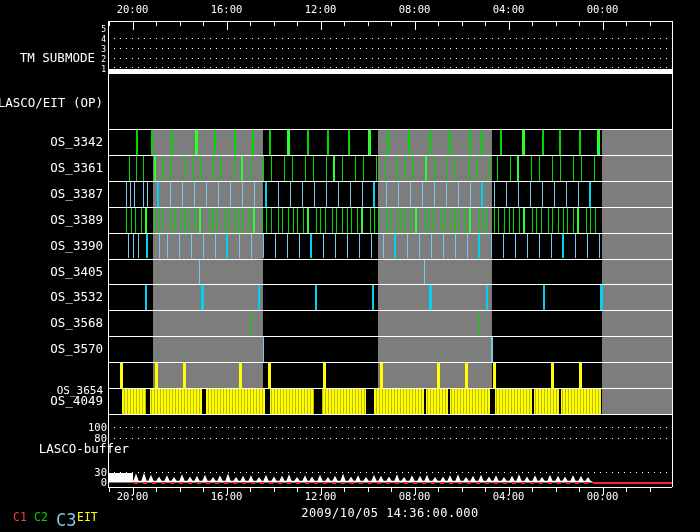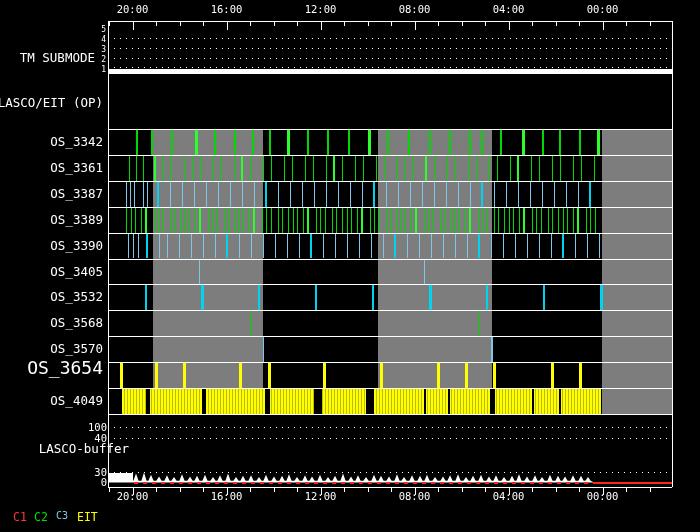--- a/index.html
+++ b/index.html
@@ -11,20 +11,21 @@
   #buffer-label{right:571px;top:441px;font-size:12.5px;}
   #timestamp{left:108px;width:564px;top:506px;text-align:center;font-size:12px;letter-spacing:0.5px;}
 </style>
 </head>
 <body>
 
 <div class="screen" id="plot">
   <div class="abs" id="tm-label">TM SUBMODE</div>
   <div class="abs" id="op-label">LASCO/EIT (OP)</div>
   <div class="abs" id="buffer-label">LASCO-buffer</div>
+  <div class="abs" id="timestamp">2009/10/05 14:36:00.000</div>
 <div class="abs" style="left: 152.5px; top: 129px; width: 110.5px; height: 284.9px; background: rgb(125, 125, 125);"></div>
     <div class="abs" style="left: 378px; top: 129px; width: 114px; height: 284.9px; background: rgb(125, 125, 125);"></div>
     <div class="abs" style="left: 602px; top: 129px; width: 70px; height: 284.9px; background: rgb(125, 125, 125);"></div>
     <div class="abs" style="right: 597px; top: 129px; height: 25.9px; line-height: 25.9px; font-size: 12.5px; margin-left: 28px;">OS_3342</div>
     <div class="abs" style="left: 136px; top: 130px; width: 2px; height: 24.9px; background: rgb(0, 216, 0);"></div>
     <div class="abs" style="left: 151px; top: 130px; width: 2px; height: 24.9px; background: rgb(0, 216, 0);"></div>
     <div class="abs" style="left: 171px; top: 130px; width: 2px; height: 24.9px; background: rgb(0, 216, 0);"></div>
     <div class="abs" style="left: 195px; top: 130px; width: 3px; height: 24.9px; background: rgb(42, 255, 42);"></div>
     <div class="abs" style="left: 214px; top: 130px; width: 2px; height: 24.9px; background: rgb(0, 216, 0);"></div>
     <div class="abs" style="left: 234px; top: 130px; width: 2px; height: 24.9px; background: rgb(0, 216, 0);"></div>
@@ -282,21 +283,21 @@
     <div class="abs" style="left: 429px; top: 285.4px; width: 3px; height: 24.9px; background: rgb(0, 210, 240);"></div>
     <div class="abs" style="left: 486px; top: 285.4px; width: 2px; height: 24.9px; background: rgb(0, 210, 240);"></div>
     <div class="abs" style="left: 543px; top: 285.4px; width: 2px; height: 24.9px; background: rgb(0, 210, 240);"></div>
     <div class="abs" style="left: 600px; top: 285.4px; width: 3px; height: 24.9px; background: rgb(0, 210, 240);"></div>
     <div class="abs" style="right: 597px; top: 310.3px; height: 25.9px; line-height: 25.9px; font-size: 12.5px;">OS_3568</div>
     <div class="abs" style="left: 250px; top: 311.3px; width: 1px; height: 24.9px; background: rgb(0, 216, 0);"></div>
     <div class="abs" style="left: 478px; top: 311.3px; width: 1px; height: 24.9px; background: rgb(0, 216, 0);"></div>
     <div class="abs" style="right: 597px; top: 336.2px; height: 25.9px; line-height: 25.9px; font-size: 12.5px;">OS_3570</div>
     <div class="abs" style="left: 263px; top: 337.2px; width: 1px; height: 24.9px; background: rgb(124, 200, 232);"></div>
     <div class="abs" style="left: 491px; top: 337.2px; width: 2px; height: 24.9px; background: rgb(124, 200, 232);"></div>
-    <div class="abs" style="right: 597px; top: 355px; height: 25.9px; line-height: 25.9px; font-size: 18px; text-align: right;">OS_3654</div>
+    <div class="abs" style="right: 597px; top: 378px; height: 25.9px; line-height: 25.9px; font-size: 11px; text-align: right;">OS_3654</div>
     <div class="abs" style="left: 120px; top: 363.1px; width: 3px; height: 24.9px; background: rgb(255, 255, 0);"></div>
     <div class="abs" style="left: 155px; top: 363.1px; width: 3px; height: 24.9px; background: rgb(255, 255, 0);"></div>
     <div class="abs" style="left: 183px; top: 363.1px; width: 3px; height: 24.9px; background: rgb(255, 255, 0);"></div>
     <div class="abs" style="left: 239px; top: 363.1px; width: 3px; height: 24.9px; background: rgb(255, 255, 0);"></div>
     <div class="abs" style="left: 268px; top: 363.1px; width: 3px; height: 24.9px; background: rgb(255, 255, 0);"></div>
     <div class="abs" style="left: 323px; top: 363.1px; width: 3px; height: 24.9px; background: rgb(255, 255, 0);"></div>
     <div class="abs" style="left: 380px; top: 363.1px; width: 3px; height: 24.9px; background: rgb(255, 255, 0);"></div>
     <div class="abs" style="left: 437px; top: 363.1px; width: 3px; height: 24.9px; background: rgb(255, 255, 0);"></div>
     <div class="abs" style="left: 465px; top: 363.1px; width: 3px; height: 24.9px; background: rgb(255, 255, 0);"></div>
     <div class="abs" style="left: 493px; top: 363.1px; width: 3px; height: 24.9px; background: rgb(255, 255, 0);"></div>
@@ -337,21 +338,21 @@
     <div class="abs" style="left: 108px; top: 68.5px; width: 564px; height: 5.5px; background: rgb(255, 255, 255);"></div>
     <div class="abs" style="right: 594px; top: 25px; font-size: 8px;">5</div>
     <div class="abs" style="right: 594px; top: 35px; font-size: 8px;">4</div>
     <div class="abs" style="right: 594px; top: 45px; font-size: 8px;">3</div>
     <div class="abs" style="right: 594px; top: 55px; font-size: 8px;">2</div>
     <div class="abs" style="right: 594px; top: 65px; font-size: 8px;">1</div>
     <div class="abs" style="left: 108px; top: 427.3px; width: 564px; height: 1px; background: repeating-linear-gradient(90deg, rgb(255, 255, 255) 0px, rgb(255, 255, 255) 1px, transparent 1px, transparent 6px);"></div>
     <div class="abs" style="left: 108px; top: 437.8px; width: 564px; height: 1px; background: repeating-linear-gradient(90deg, rgb(255, 255, 255) 0px, rgb(255, 255, 255) 1px, transparent 1px, transparent 6px);"></div>
     <div class="abs" style="left: 108px; top: 471.7px; width: 564px; height: 1px; background: repeating-linear-gradient(90deg, rgb(255, 255, 255) 0px, rgb(255, 255, 255) 1px, transparent 1px, transparent 6px);"></div>
     <div class="abs" style="right: 593px; top: 421.3px; font-size: 10.5px;">100</div>
-    <div class="abs" style="right: 593px; top: 431.8px; font-size: 10.5px;">40</div>
+    <div class="abs" style="right: 593px; top: 431.8px; font-size: 10.5px;">80</div>
     <div class="abs" style="right: 593px; top: 465.7px; font-size: 10.5px;">30</div>
     <div class="abs" style="right: 593px; top: 475.8px; font-size: 10.5px;">0</div>
     <div class="abs" style="left: 108px; top: 414px; width: 564px; height: 73px;"><svg width="564" height="73" xmlns="http://www.w3.org/2000/svg">
         <path d="M0 68.5 L0 59.1 L25 59.1 L25 66.8 L25.4 66.8 L28 59.6 L30.6 66.8 L33.4 66.8 L36 58.5 L38.6 66.8 L40.4 66.8 L43 60.7 L45.6 66.8 L48.4 66.8 L51 62.4 L53.6 66.8 L56.4 66.8 L59 61.3 L61.6 66.8 L63.4 66.8 L66 63.0 L68.6 66.8 L71.4 66.8 L74 60.2 L76.6 66.8 L79.4 66.8 L82 62.4 L84.6 66.8 L86.4 66.8 L89 61.8 L91.6 66.8 L94.4 66.8 L97 60.7 L99.6 66.8 L102.4 66.8 L105 63.0 L107.6 66.8 L109.4 66.8 L112 61.3 L114.6 66.8 L117.4 66.8 L120 59.6 L122.6 66.8 L125.4 66.8 L128 63.0 L130.6 66.8 L132.4 66.8 L135 61.8 L137.6 66.8 L140.4 66.8 L143 61.3 L145.6 66.8 L148.4 66.8 L151 63.0 L153.6 66.8 L155.4 66.8 L158 60.7 L160.6 66.8 L163.4 66.8 L166 62.4 L168.6 66.8 L171.4 66.8 L174 61.8 L176.6 66.8 L178.4 66.8 L181 60.2 L183.6 66.8 L186.4 66.8 L189 63.0 L191.6 66.8 L194.4 66.8 L197 61.3 L199.6 66.8 L201.4 66.8 L204 62.4 L206.6 66.8 L209.4 66.8 L212 60.7 L214.6 66.8 L217.4 66.8 L220 63.0 L222.6 66.8 L224.4 66.8 L227 61.8 L229.6 66.8 L232.4 66.8 L235 59.6 L237.6 66.8 L240.4 66.8 L243 62.4 L245.6 66.8 L247.4 66.8 L250 61.3 L252.6 66.8 L255.4 66.8 L258 63.0 L260.6 66.8 L263.4 66.8 L266 60.7 L268.6 66.8 L270.4 66.8 L273 61.8 L275.6 66.8 L278.4 66.8 L281 62.4 L283.6 66.8 L286.4 66.8 L289 60.2 L291.6 66.8 L293.4 66.8 L296 63.0 L298.6 66.8 L301.4 66.8 L304 61.3 L306.6 66.8 L309.4 66.8 L312 61.8 L314.6 66.8 L316.4 66.8 L319 60.7 L321.6 66.8 L324.4 66.8 L327 63.0 L329.6 66.8 L332.4 66.8 L335 62.4 L337.6 66.8 L339.4 66.8 L342 61.3 L344.6 66.8 L347.4 66.8 L350 60.2 L352.6 66.8 L355.4 66.8 L358 63.0 L360.6 66.8 L362.4 66.8 L365 61.8 L367.6 66.8 L370.4 66.8 L373 60.7 L375.6 66.8 L378.4 66.8 L381 62.4 L383.6 66.8 L385.4 66.8 L388 61.3 L390.6 66.8 L393.4 66.8 L396 63.0 L398.6 66.8 L401.4 66.8 L404 61.8 L406.6 66.8 L408.4 66.8 L411 60.2 L413.6 66.8 L416.4 66.8 L419 62.4 L421.6 66.8 L424.4 66.8 L427 61.3 L429.6 66.8 L431.4 66.8 L434 63.0 L436.6 66.8 L439.4 66.8 L442 60.7 L444.6 66.8 L447.4 66.8 L450 61.8 L452.6 66.8 L454.4 66.8 L457 62.4 L459.6 66.8 L462.4 66.8 L465 61.3 L467.6 66.8 L470.4 66.8 L473 61.8 L475.6 66.8 L477.4 66.8 L480 63.0 L482.6 66.8 L486 68.5 Z" fill="#ffffff"></path>
       </svg></div>
     <div class="abs" style="left: 134px; top: 481.5px; width: 460px; height: 2px; background: repeating-linear-gradient(90deg, rgb(255, 34, 34) 0px, rgb(255, 34, 34) 4px, transparent 4px, transparent 9px);"></div>
     <div class="abs" style="left: 594px; top: 481.5px; width: 78px; height: 2px; background: rgb(255, 34, 34);"></div>
     <div class="abs" style="left: 109px; top: 22px; width: 1px; height: 4px; background: rgb(255, 255, 255);"></div>
     <div class="abs" style="left: 109px; top: 488px; width: 1px; height: 4px; background: rgb(255, 255, 255);"></div>
     <div class="abs" style="left: 133px; top: 22px; width: 1px; height: 8px; background: rgb(255, 255, 255);"></div>
@@ -407,15 +408,15 @@
     <div class="abs" style="left: 290.5px; top: 3px; width: 60px; text-align: center; font-size: 10.5px;">12:00</div>
     <div class="abs" style="left: 290.5px; top: 490px; width: 60px; text-align: center; font-size: 10.5px;">12:00</div>
     <div class="abs" style="left: 384.5px; top: 3px; width: 60px; text-align: center; font-size: 10.5px;">08:00</div>
     <div class="abs" style="left: 384.5px; top: 490px; width: 60px; text-align: center; font-size: 10.5px;">08:00</div>
     <div class="abs" style="left: 478.5px; top: 3px; width: 60px; text-align: center; font-size: 10.5px;">04:00</div>
     <div class="abs" style="left: 478.5px; top: 490px; width: 60px; text-align: center; font-size: 10.5px;">04:00</div>
     <div class="abs" style="left: 572.5px; top: 3px; width: 60px; text-align: center; font-size: 10.5px;">00:00</div>
     <div class="abs" style="left: 572.5px; top: 490px; width: 60px; text-align: center; font-size: 10.5px;">00:00</div>
     <div class="abs" style="left: 13px; top: 510px; font-size: 11.5px; color: rgb(255, 56, 56);">C1</div>
     <div class="abs" style="left: 34px; top: 510px; font-size: 11.5px; color: rgb(0, 221, 0);">C2</div>
-    <div class="abs" style="left: 56px; top: 510px; font-size: 10px; color: rgb(124, 200, 232);">C3</div>
+    <div class="abs" style="left: 56px; top: 510px; font-size: 17px; color: rgb(124, 200, 232);">C3</div>
     <div class="abs" style="left: 77px; top: 510px; font-size: 11.5px; color: rgb(255, 255, 0);">EIT</div>
   </div>
 
 </body></html>

